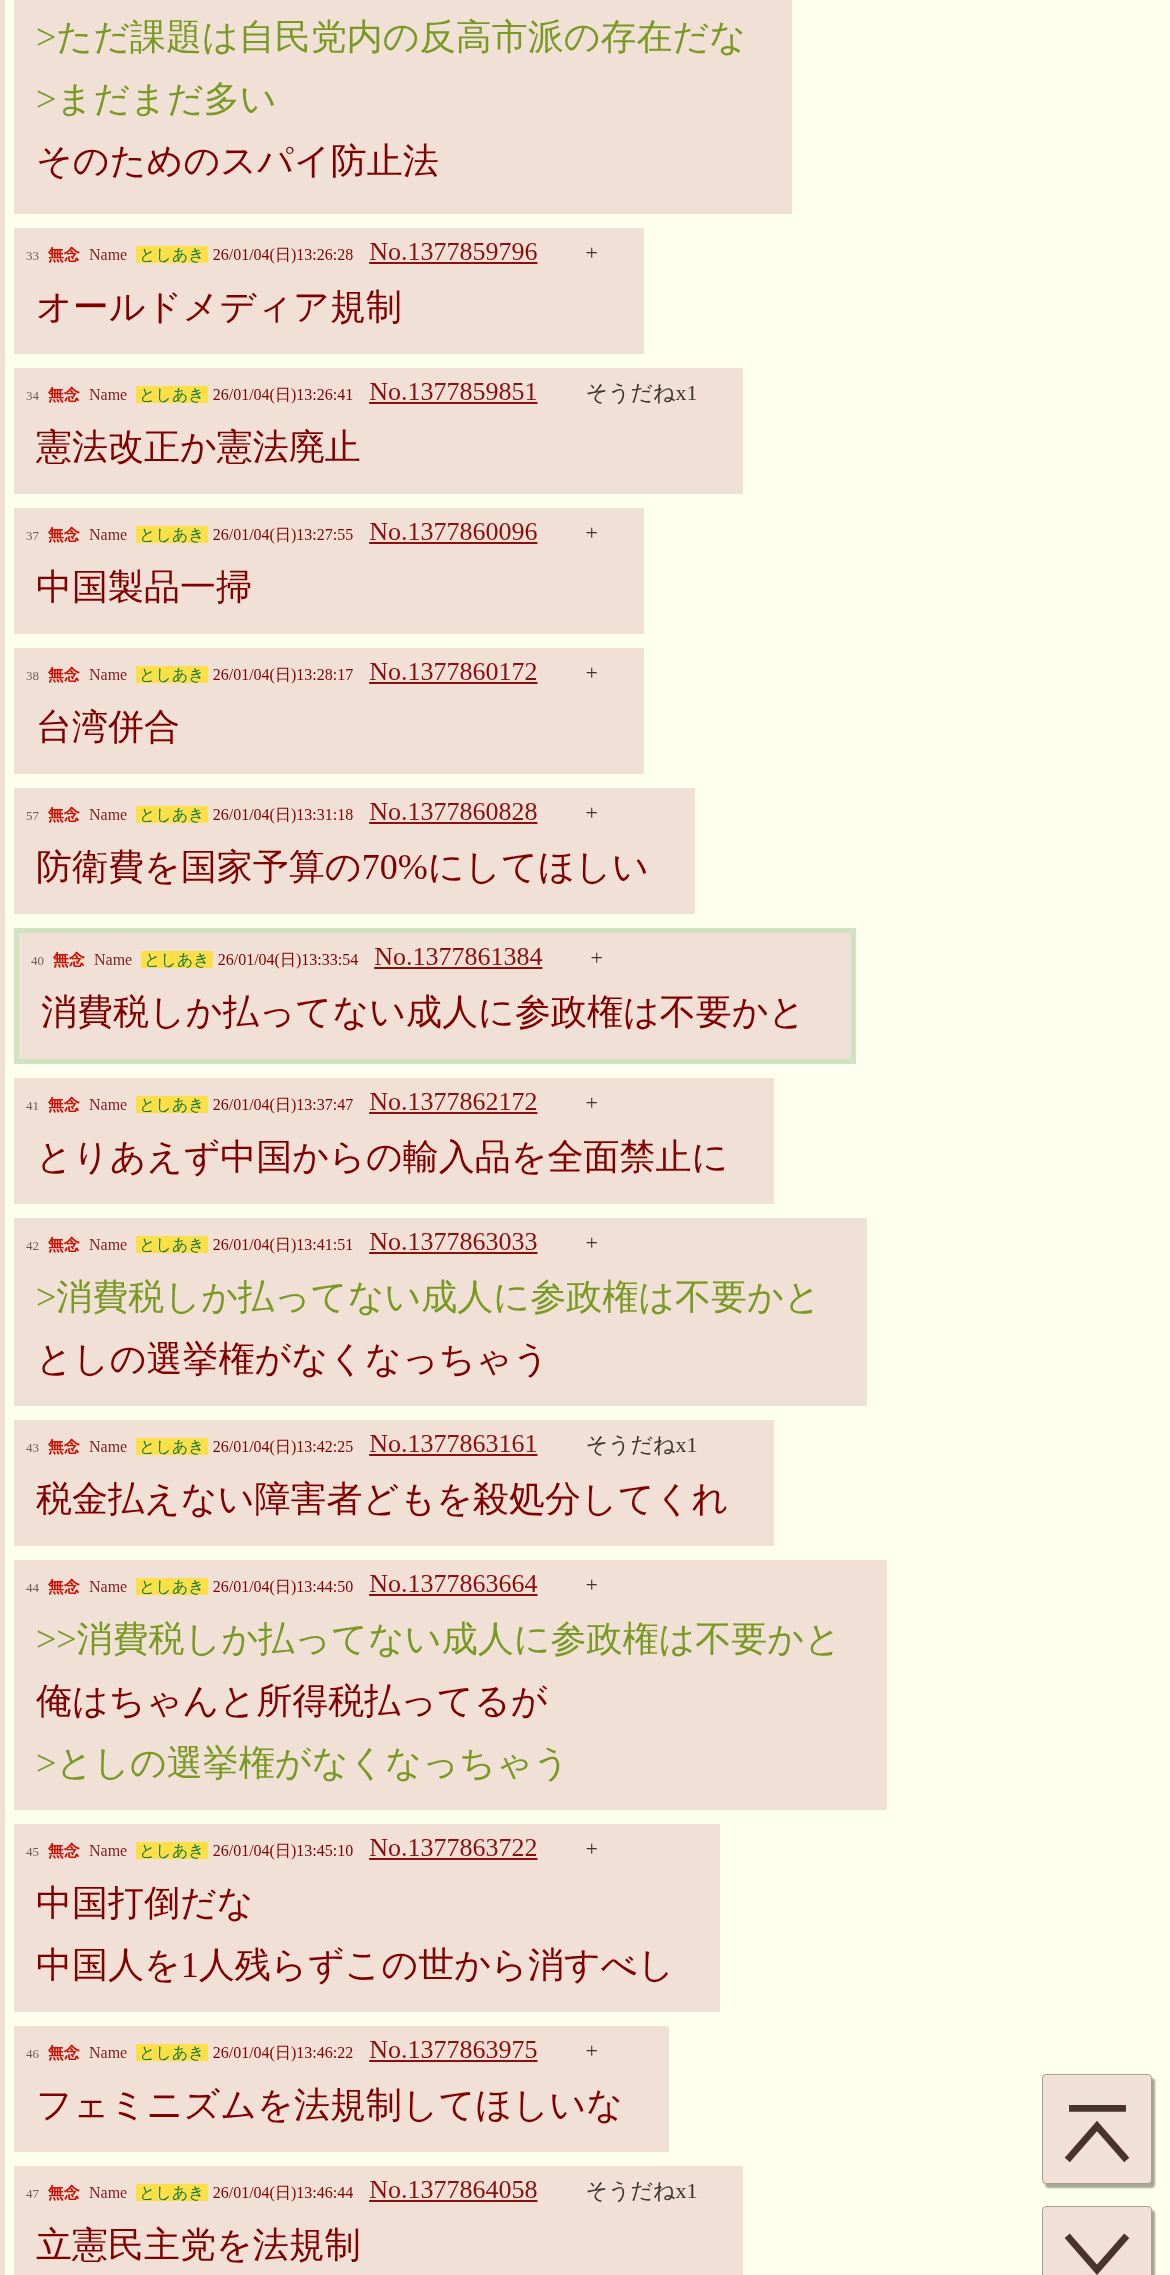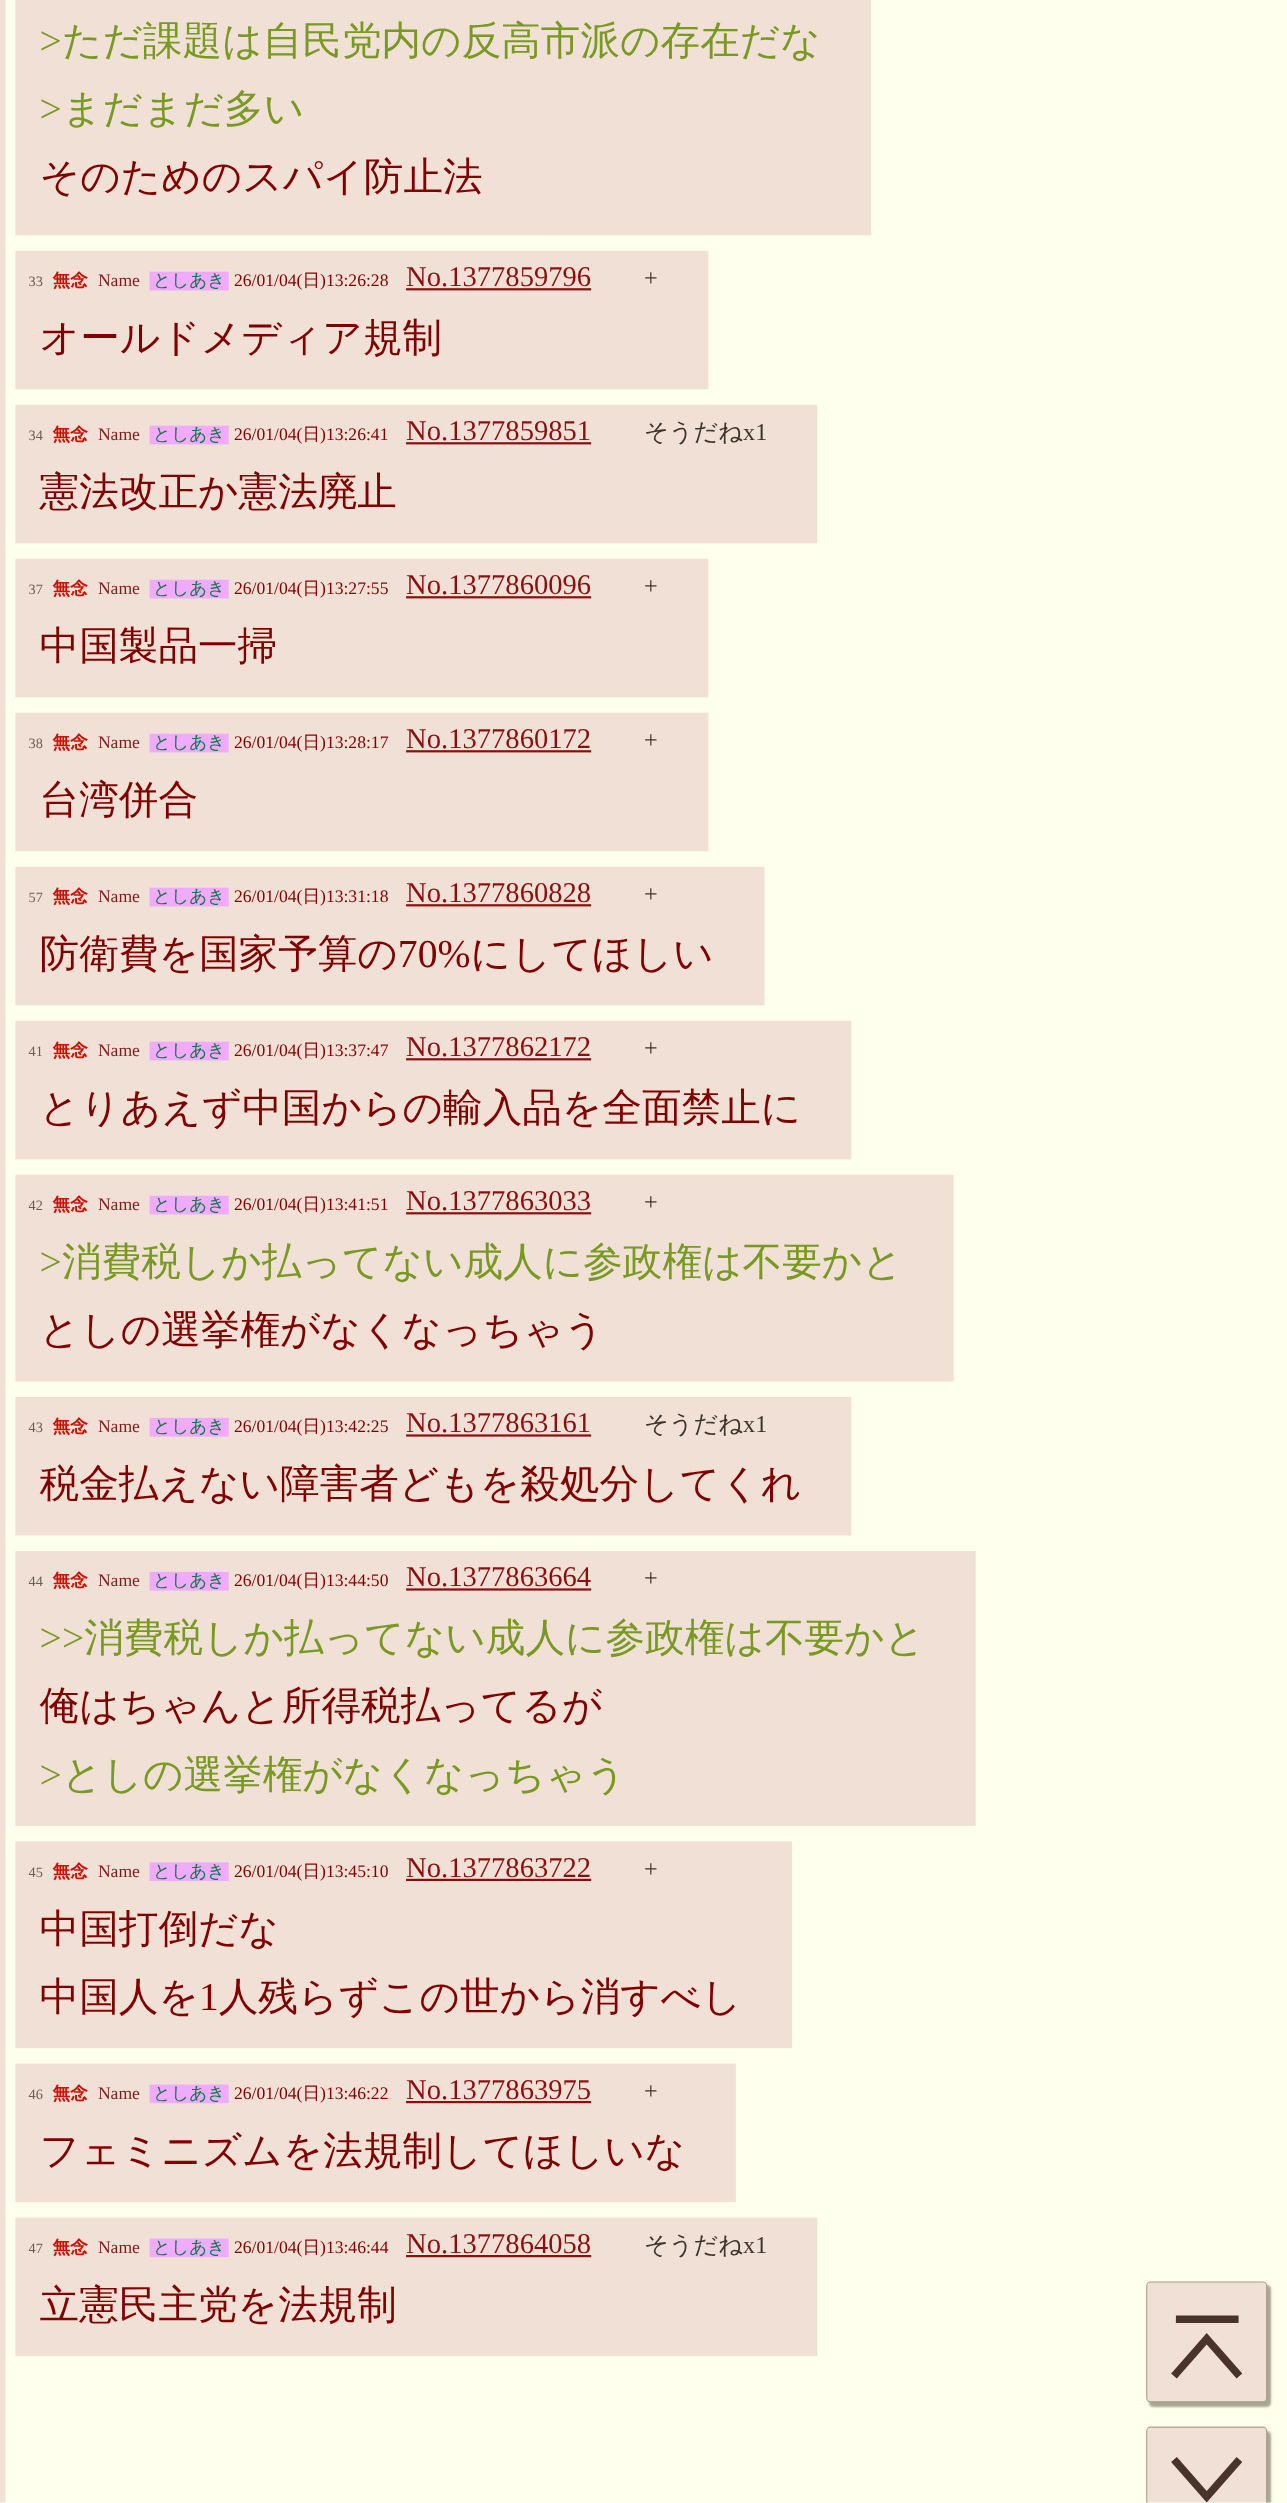--- a/index.html
+++ b/index.html
@@ -11,21 +11,21 @@
   .left-border{position:absolute;left:0;top:0;width:5px;height:2275px;background:#f0e0d6;}
   .thread{padding:0 0 0 14px;}
   .post-row{margin:0 0 14px 0;}
   .post{display:inline-block;background:#f0e0d6;padding:8px 46px 16px 12px;vertical-align:top;}
   .post.highlighted{border:5px solid #cfe3c2;}
   .post.top-post{padding-top:2px;padding-bottom:22px;}
   .post-header{font-size:16px;line-height:32px;white-space:nowrap;color:#4a3b33;}
   .pnum{font-size:13px;color:#6b5f55;}
   .pmid{color:#cc1105;font-weight:bold;margin-left:5px;}
   .pname-label{color:#7f1d1d;margin-left:5px;}
-  .pname{color:#117743;background:#f0abfc;margin-left:5px;padding:0 3px;}
+  .pname{color:#117743;background:#fde047;margin-left:5px;padding:0 3px;}
   .pdate{color:#800000;margin-left:1px;}
   .pno{font-size:26px;color:#8a0f0f;text-decoration:underline;margin-left:12px;cursor:pointer;}
   .paction{font-size:22px;color:#3d352f;margin-left:44px;cursor:pointer;}
   .post-body{font-size:36px;line-height:62px;color:#800000;margin-top:4px;padding-left:10px;}
   .bline{white-space:nowrap;}
   .bline.quote{color:#789922;}
   .scroll-btn{
     position:absolute;width:110px;height:110px;background:#f0e0d6;
     border:1px solid #a89f90;border-radius:4px;
     box-shadow:3px 4px 2px rgba(90,95,70,.55);
@@ -141,20 +141,37 @@
             <span class="pno">No.1377860828</span>
             <span class="paction">+</span>
           </div>
           <div class="post-body">
 
               <div class="bline normal">防衛費を国家予算の70%にしてほしい</div>
             </div>
         </div>
       </div>
 
+      <div class="post-row">
+        <div class="post highlighted">
+          <div class="post-header">
+            <span class="pnum">40</span>
+            <span class="pmid">無念</span>
+            <span class="pname-label">Name</span>
+            <span class="pname">としあき</span>
+            <span class="pdate">26/01/04(日)13:33:54</span>
+            <span class="pno">No.1377861384</span>
+            <span class="paction">+</span>
+          </div>
+          <div class="post-body">
+
+              <div class="bline normal">消費税しか払ってない成人に参政権は不要かと</div>
+            </div>
+        </div>
+      </div>
 
       <div class="post-row">
         <div class="post">
           <div class="post-header">
             <span class="pnum">41</span>
             <span class="pmid">無念</span>
             <span class="pname-label">Name</span>
             <span class="pname">としあき</span>
             <span class="pdate">26/01/04(日)13:37:47</span>
             <span class="pno">No.1377862172</span>

